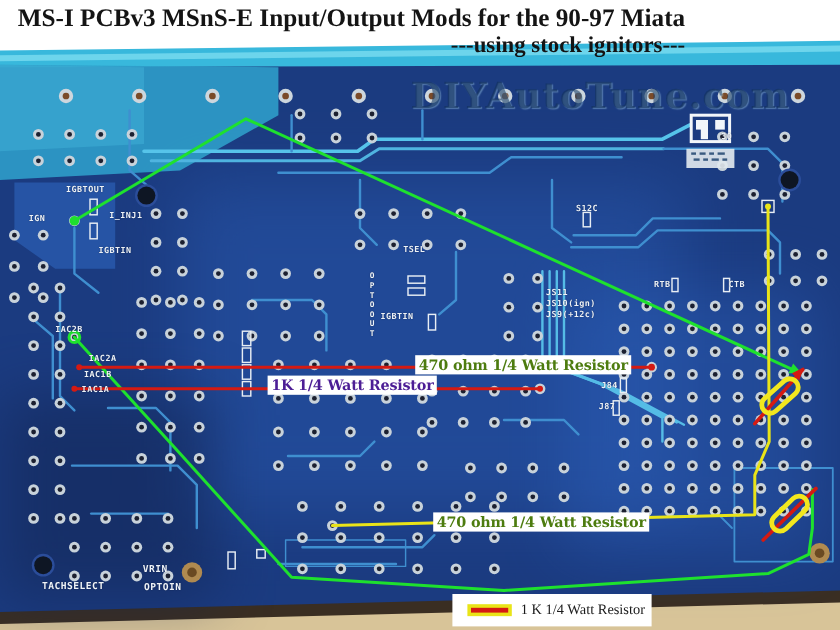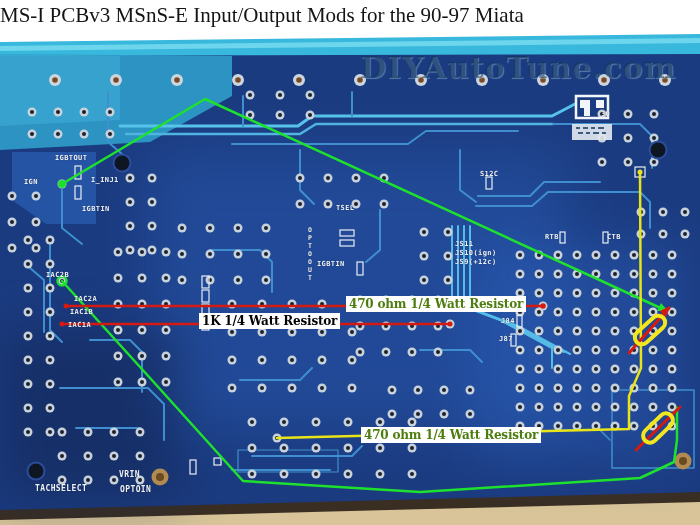--- a/index.html
+++ b/index.html
@@ -1,32 +1,32 @@
 <!DOCTYPE html>
 <html><head>
 <meta charset="utf-8">
 <style>
   html,body{margin:0;padding:0;background:#fff;}
   .stage{position:relative;width:700px;height:525px;overflow:hidden;background:#fff;
          font-family:"Liberation Sans",sans-serif;}
   .stage svg.board{position:absolute;left:0;top:0;z-index:1;}
   .txt{position:absolute;z-index:3;white-space:nowrap;}
-  .title-line{left:0;width:571px;text-align:left;color:#141414;
-              font-family:"Liberation Serif",serif;}
+  .title-line{left:0;width:571px;text-align:right;color:#141414;
+              font-family:"Liberation Serif",serif;font-weight:bold;}
   .t1{top:3px;font-size:21px;}
   .t2{top:27px;font-size:19px;}
-  .watermark{left:342px;top:50px;font:700 30px "DejaVu Serif",serif;letter-spacing:1px;
-             color:rgba(16,46,84,0.52);text-shadow:1px 1px 1px rgba(170,215,240,0.4);margin-left:18px;}
+  .watermark{left:342px;top:63px;font:700 30px "DejaVu Serif",serif;letter-spacing:1px;
+             color:rgba(16,46,84,0.52);text-shadow:1px 1px 1px rgba(170,215,240,0.4);}
   .sk{color:#eef3f8;font:700 7px "DejaVu Sans Mono",monospace;letter-spacing:.4px;
       text-shadow:0 0 1px rgba(0,0,20,.55);text-align:right;}
   .sk.lg{font-size:8px;}
   .sk.vert{writing-mode:vertical-rl;text-orientation:upright;letter-spacing:0;font-size:6.5px;}
   .ann{background:#fff;color:#4d7c0f;font:700 12px "DejaVu Serif",serif;
        padding:1px 3px;line-height:14px;letter-spacing:-.2px;}
-  .ann.red{color:#000000;}
+  .ann.red{color:#4c1d95;margin-left:24px;}
   .legend{left:377px;top:495px;height:27px;background:#fff;display:flex;align-items:center;
           gap:7px;padding:0 6px 0 12px;}
   .legend .lg-label{color:#1a1a1a;font:12px "Liberation Serif",serif;}
 </style>
 </head>
 <body>
 
 <div class="stage">
 
 <svg class="board" width="700" height="525" viewBox="0 0 700 525">
@@ -1308,20 +1308,21 @@
     <g>
       <line x1="636" y1="450" x2="680" y2="407" stroke="#d51a12" stroke-width="3"></line>
       <g transform="translate(658,428) rotate(-44)">
         <rect x="-18" y="-7" width="36" height="14" rx="7" stroke="#f2e71e" stroke-width="4"></rect>
       </g>
     </g>
   </g>
 </svg>
 
 <div class="txt title-line t1">MS-I PCBv3 MSnS-E Input/Output Mods for the 90-97 Miata</div>
+<div class="txt title-line t2">---using stock ignitors---</div>
 <div class="txt watermark">DIYAutoTune.com</div>
 
 <div class="txt sk" style="left:55px;top:154px">IGBTOUT</div>
 <div class="txt sk" style="left:24px;top:178px">IGN</div>
 <div class="txt sk" style="left:91px;top:176px">I_INJ1</div>
 <div class="txt sk" style="left:82px;top:205px">IGBTIN</div>
 <div class="txt sk" style="left:46px;top:271px">IAC2B</div>
 <div class="txt sk" style="left:74px;top:295px">IAC2A</div>
 <div class="txt sk" style="left:70px;top:308px">IAC1B</div>
 <div class="txt sk" style="left:68px;top:321px">IAC1A</div>
@@ -1338,14 +1339,20 @@
 <div class="txt sk" style="left:499px;top:335px">J87</div>
 <div class="txt sk lg" style="left:35px;top:484px">TACHSELECT</div>
 <div class="txt sk lg" style="left:119px;top:470px">VRIN</div>
 <div class="txt sk lg" style="left:120px;top:485px">OPTOIN</div>
 <div class="txt sk" style="left:601px;top:110px">30</div>
 
 <div class="txt ann" style="left:346px;top:296px">470 ohm 1/4 Watt Resistor</div>
 <div class="txt ann red" style="left:199px;top:313px">1K 1/4 Watt Resistor</div>
 <div class="txt ann" style="left:361px;top:427px">470 ohm 1/4 Watt Resistor</div>
 
-
+<div class="txt legend">
+  <svg width="38" height="11">
+    <rect x="2" y="2" width="34" height="7" fill="#d51a12" stroke="#e9e418" stroke-width="3"></rect>
+  </svg>
+  <span class="lg-label">1 K 1/4 Watt Resistor</span>
 </div>
 
+</div>
+
 </body></html>

